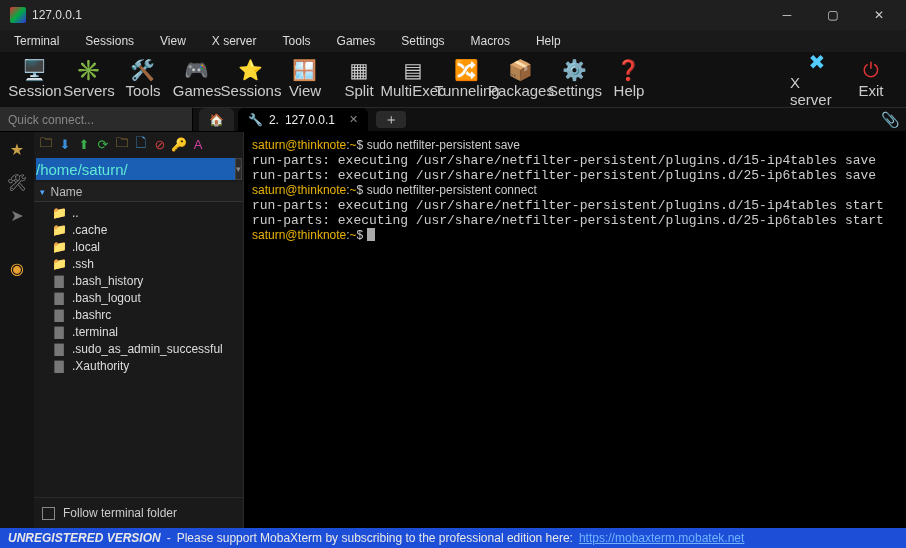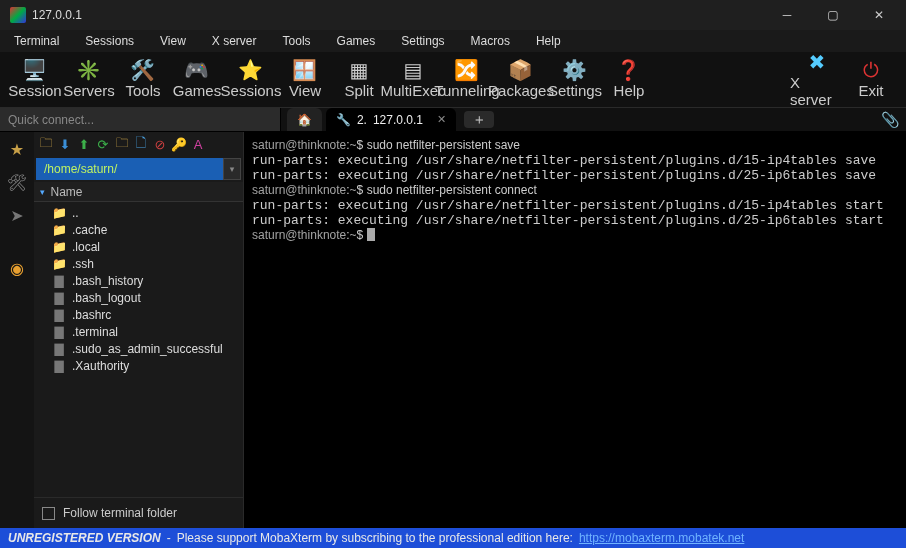--- a/index.html
+++ b/index.html
@@ -9,52 +9,52 @@
 .titlebar .title{flex:1;color:#ddd;font-size:12px}
 .titlebar .winbtn{width:46px;height:30px;display:flex;align-items:center;justify-content:center;color:#ccc}
 .menubar{height:22px;background:#1a1a1a;display:flex;align-items:center;padding:0 6px;gap:10px}
 .menubar span{padding:2px 8px;color:#ddd;font-size:12px}
 .toolbar{height:56px;background:#111;display:flex;align-items:center;padding:0 8px;border-bottom:1px solid #2a2a2a}
 .tool{display:flex;flex-direction:column;align-items:center;justify-content:center;width:54px;height:52px;gap:2px;color:#ccc}
 .tool .ico{font-size:20px;line-height:1}
 .tool .lbl{font-size:15px}
 .spacer{flex:1}
 .row2{display:flex;height:24px;background:#1a1a1a;align-items:stretch;border-bottom:1px solid #000}
-.quickconnect{width:281px;background:#2b2b2b;display:flex;align-items:center;padding:0 8px;color:#888;border-right:1px solid #000}
+.quickconnect{width:193px;background:#2b2b2b;display:flex;align-items:center;padding:0 8px;color:#888;border-right:1px solid #000}
 .tabstrip{flex:1;display:flex;align-items:stretch;background:#111;position:relative}
 .tab{display:flex;align-items:center;padding:0 10px;gap:6px;font-size:12px;position:relative}
 .tab.home{background:#222;border-radius:6px 6px 0 0;margin-left:6px}
 .tab.active{background:#000;border-radius:6px 6px 0 0;color:#eee;margin-left:4px}
 .tab .tico{font-size:12px}
 .tab .close{margin-left:8px;color:#888;font-size:11px}
 .newtab{display:flex;align-items:center;justify-content:center;width:30px;background:#2a2a2a;border-radius:4px;margin:3px 0 3px 8px;color:#ccc;font-size:14px}
 .clip{position:absolute;right:6px;top:3px;color:#5af;font-size:15px}
 .body{display:flex;height:calc(100% - 30px - 22px - 56px - 24px - 20px)}
 .leftstrip{width:34px;background:#141414;display:flex;flex-direction:column;align-items:center;padding-top:8px;gap:14px}
 .leftstrip .sico{font-size:16px;color:#ca6}
 .sidebar{width:210px;background:#1a1a1a;display:flex;flex-direction:column;border-right:1px solid #2a2a2a}
 .sbtoolbar{height:24px;display:flex;align-items:center;padding:0 4px;gap:3px;background:#1a1a1a}
 .sbtoolbar .i{width:16px;height:16px;display:flex;align-items:center;justify-content:center;font-size:13px}
 .pathbar{height:22px;margin:2px;display:flex}
-.pathbar input{flex:1;background:#1a5fb4;color:#bef264;border:none;padding:0 8px;font-size:12px}
+.pathbar input{flex:1;background:#1a5fb4;color:#5eead4;border:none;padding:0 0;font-size:15px}
 .pathbar .dd{width:18px;background:#2a2a2a;border:1px solid #444;display:flex;align-items:center;justify-content:center;color:#888;font-size:9px}
 .colhead{height:20px;background:#1f1f1f;display:flex;align-items:center;padding:0 6px;font-size:11px;color:#bbb;border-bottom:1px solid #333}
 .colhead .arrow{color:#5af;margin-right:6px;font-size:9px}
 .tree{flex:1;overflow:auto;padding:2px 0}
 .node{display:flex;align-items:center;height:17px;padding-left:18px;gap:6px;font-size:11px;color:#ddd}
 .node .fico{width:14px;text-align:center;font-size:12px}
 .fold{color:#8a6a3a}
 .foldg{color:#666}
 .fileg{color:#777}
 .sbottom{border-top:1px solid #2a2a2a;padding:8px 8px;display:flex;flex-direction:column;gap:10px}
 .rmrow{display:flex;align-items:center;gap:8px}
 .rmon{width:20px;height:14px;background:#0a0;border:1px solid #0f0;border-radius:2px}
 .cb{width:13px;height:13px;border:1px solid #888;display:inline-block}
 .term{flex:1;background:#000;padding:6px 8px;font-family:"Consolas","Courier New",monospace;font-size:13px;line-height:15px;color:#ccc;white-space:pre;overflow:hidden}
-.g{color:#a3a3a3}.w{color:#ccc}.cur{display:inline-block;width:8px;height:13px;background:#aaa;vertical-align:-2px}
+.g{color:#eab308}.w{color:#ccc}.cur{display:inline-block;width:8px;height:13px;background:#aaa;vertical-align:-2px}
 .status{height:20px;background:#1d4ed8;display:flex;align-items:center;padding:0 8px;font-size:11px;color:#e8e8e8;gap:6px}
 .status .unreg{font-weight:bold;font-style:italic}
 .status a{color:#6fb3ff;text-decoration:underline}
 </style>
 </head>
 <body>
 
 <div class="titlebar">
   <div class="app-ico"></div>
   <div class="title">127.0.0.1</div>

